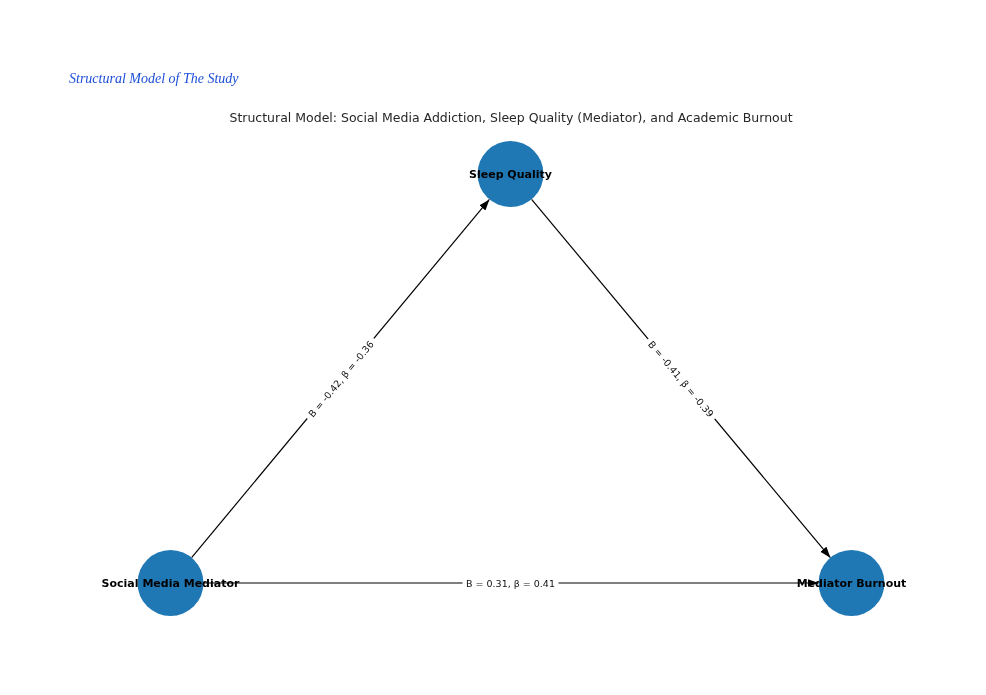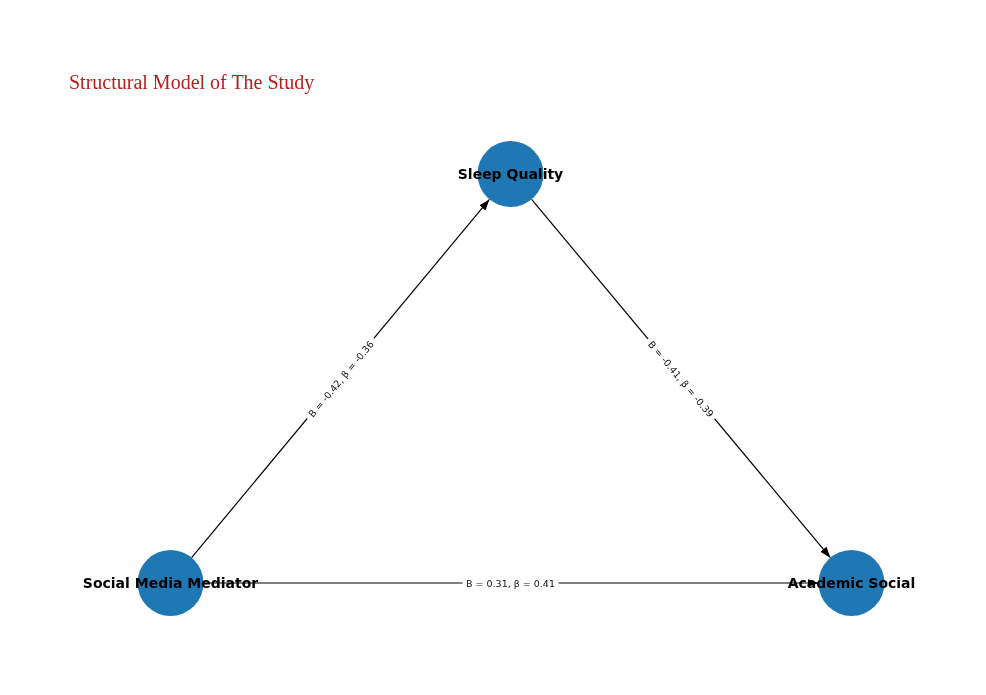--- a/index.html
+++ b/index.html
@@ -10,22 +10,23 @@
     background: #ffffff;
     overflow: hidden;
     font-family: "DejaVu Sans", sans-serif;
     color: #000;
   }
   .doc-heading {
     position: absolute;
     left: 69px;
     top: 71px;
     font-family: "Liberation Serif", serif;
-    font-size: 20px;
-    color: #b91c1c;
+    font-style: italic;
+    font-size: 14px;
+    color: #1d4ed8;
     white-space: nowrap;
   }
   .fig-title {
     position: absolute;
     left: 511px;
     top: 110px;
     transform: translateX(-50%);
     font-size: 12.5px;
     color: #262626;
     white-space: nowrap;
@@ -44,33 +45,34 @@
     font-size: 9.5px;
     color: #111;
     white-space: nowrap;
   }
   .edge-label.rot-left  { transform: translate(-50%,-50%) rotate(-50.3deg); }
   .edge-label.rot-right { transform: translate(-50%,-50%) rotate(50.1deg); }
   .edge-label.flat      { transform: translate(-50%,-50%); }
   .node-label {
     position: absolute;
     transform: translate(-50%,-50%);
-    font-size: 14px;
+    font-size: 11px;
     font-weight: bold;
     color: #000;
     white-space: nowrap;
   }
 </style>
 </head>
 <body>
 
 <div class="page">
 
   <div class="doc-heading">Structural Model of The Study</div>
 
+  <div class="fig-title">Structural Model: Social Media Addiction, Sleep Quality (Mediator), and Academic Burnout</div>
 
   <svg class="diagram-svg" viewBox="0 0 986 695">
     <defs>
       <marker id="arrowhead" markerUnits="userSpaceOnUse" markerWidth="12" markerHeight="9" refX="11" refY="4" orient="auto">
         <path d="M0,0 L11,4 L0,8 Z" fill="#000"></path>
       </marker>
     </defs>
 
     <line x1="191.6" y1="557.6" x2="489.4" y2="199.4" stroke="#000" stroke-width="1.2" marker-end="url(#arrowhead)"></line>
     <line x1="531.6" y1="199.3" x2="830.4" y2="557.7" stroke="#000" stroke-width="1.2" marker-end="url(#arrowhead)"></line>
@@ -84,15 +86,15 @@
   <div class="edge-label rot-left" style="left:340.5px; top:378.5px;">B = -0.42, β = -0.36</div>
 
   <div class="edge-label rot-right" style="left:681px; top:378.5px;">B = -0.41, β = -0.39</div>
 
   <div class="edge-label flat" style="left:510.5px; top:583px;">B = 0.31, β = 0.41</div>
 
   <div class="node-label" style="left:510.5px; top:174px;">Sleep Quality</div>
 
   <div class="node-label" style="left:170.5px; top:583px;">Social Media Mediator</div>
 
-  <div class="node-label" style="left:851.5px; top:583px;">Academic Social</div>
+  <div class="node-label" style="left:851.5px; top:583px;">Mediator Burnout</div>
 
 </div>
 
 </body></html>

